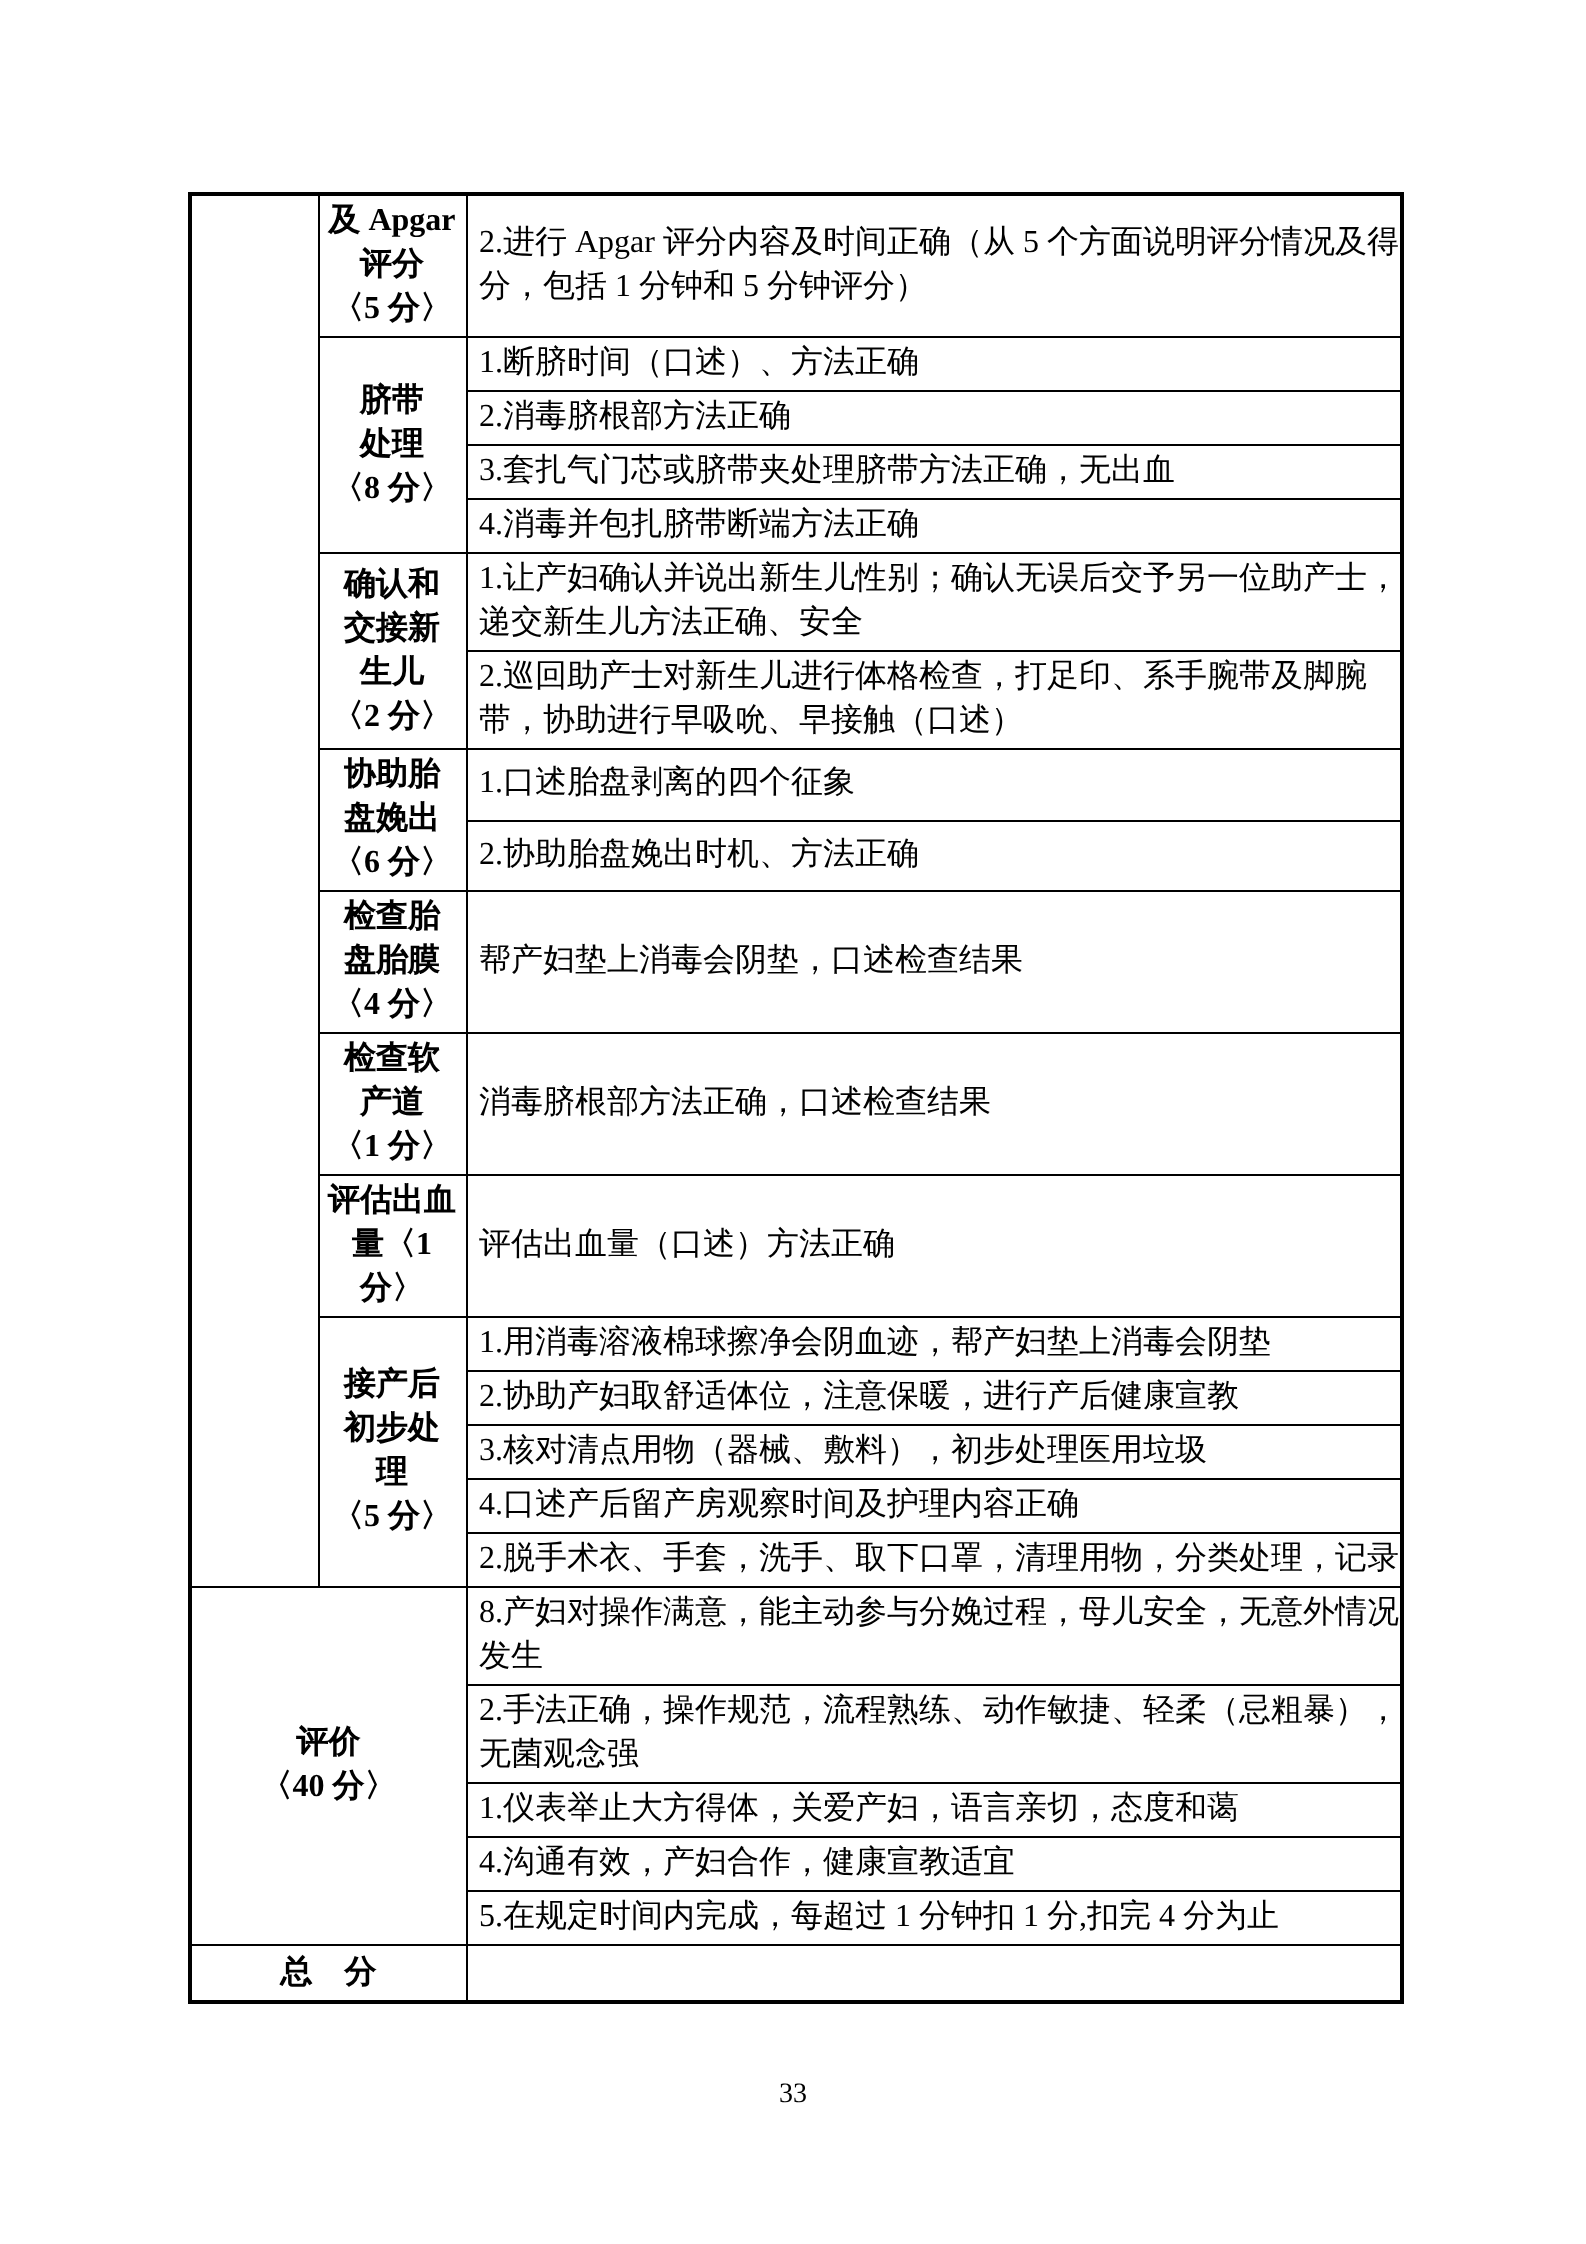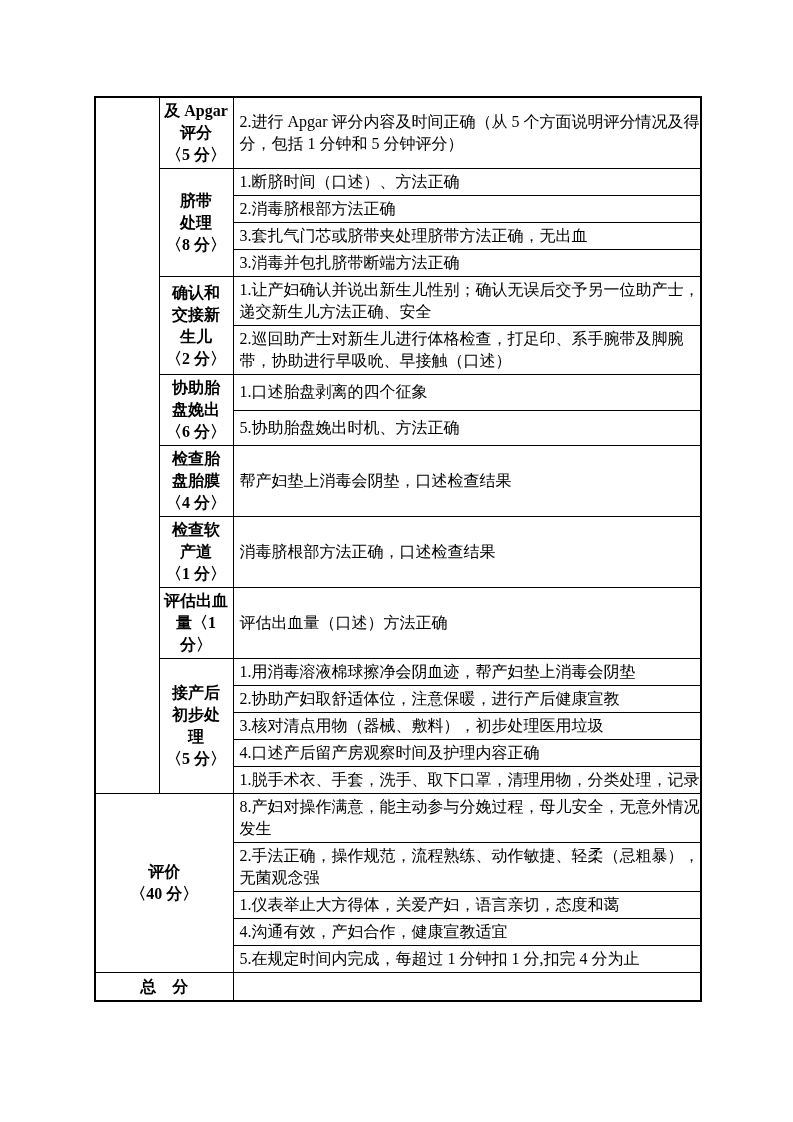--- a/index.html
+++ b/index.html
@@ -92,42 +92,42 @@
 〈8 分〉</td>
         <td class="item">1.断脐时间（口述）、方法正确</td>
       </tr>
       <tr>
         <td class="item">2.消毒脐根部方法正确</td>
       </tr>
       <tr>
         <td class="item">3.套扎气门芯或脐带夹处理脐带方法正确，无出血</td>
       </tr>
       <tr>
-        <td class="item">3.消毒并包扎脐带断端方法正确</td>
+        <td class="item">4.消毒并包扎脐带断端方法正确</td>
       </tr>
 
       <tr>
         <td class="cat" rowspan="2">确认和
 交接新
 生儿
 〈2 分〉</td>
         <td class="item">1.让产妇确认并说出新生儿性别；确认无误后交予另一位助产士，递交新生儿方法正确、安全</td>
       </tr>
       <tr>
         <td class="item">2.巡回助产士对新生儿进行体格检查，打足印、系手腕带及脚腕带，协助进行早吸吮、早接触（口述）</td>
       </tr>
 
       <tr>
         <td class="cat" rowspan="2">协助胎
 盘娩出
 〈6 分〉</td>
         <td class="item">1.口述胎盘剥离的四个征象</td>
       </tr>
       <tr>
-        <td class="item">5.协助胎盘娩出时机、方法正确</td>
+        <td class="item">2.协助胎盘娩出时机、方法正确</td>
       </tr>
 
       <tr>
         <td class="cat">检查胎
 盘胎膜
 〈4 分〉</td>
         <td class="item">帮产妇垫上消毒会阴垫，口述检查结果</td>
       </tr>
 
       <tr>
@@ -153,21 +153,21 @@
       <tr>
         <td class="item">2.协助产妇取舒适体位，注意保暖，进行产后健康宣教</td>
       </tr>
       <tr>
         <td class="item">3.核对清点用物（器械、敷料），初步处理医用垃圾</td>
       </tr>
       <tr>
         <td class="item">4.口述产后留产房观察时间及护理内容正确</td>
       </tr>
       <tr>
-        <td class="item">1.脱手术衣、手套，洗手、取下口罩，清理用物，分类处理，记录</td>
+        <td class="item">2.脱手术衣、手套，洗手、取下口罩，清理用物，分类处理，记录</td>
       </tr>
 
       <tr>
         <td class="cat" colspan="2" rowspan="5">评价
 〈40 分〉</td>
         <td class="item">8.产妇对操作满意，能主动参与分娩过程，母儿安全，无意外情况发生</td>
       </tr>
       <tr>
         <td class="item">2.手法正确，操作规范，流程熟练、动作敏捷、轻柔（忌粗暴），无菌观念强</td>
       </tr>
@@ -181,14 +181,15 @@
         <td class="item">5.在规定时间内完成，每超过 1 分钟扣 1 分,扣完 4 分为止</td>
       </tr>
 
       <tr>
         <td class="cat" colspan="2">总　分</td>
         <td class="item item-empty"></td>
       </tr>
     </tbody>
   </table>
 
+  <div class="page-number">33</div>
 
 </div>
 
 </body></html>

